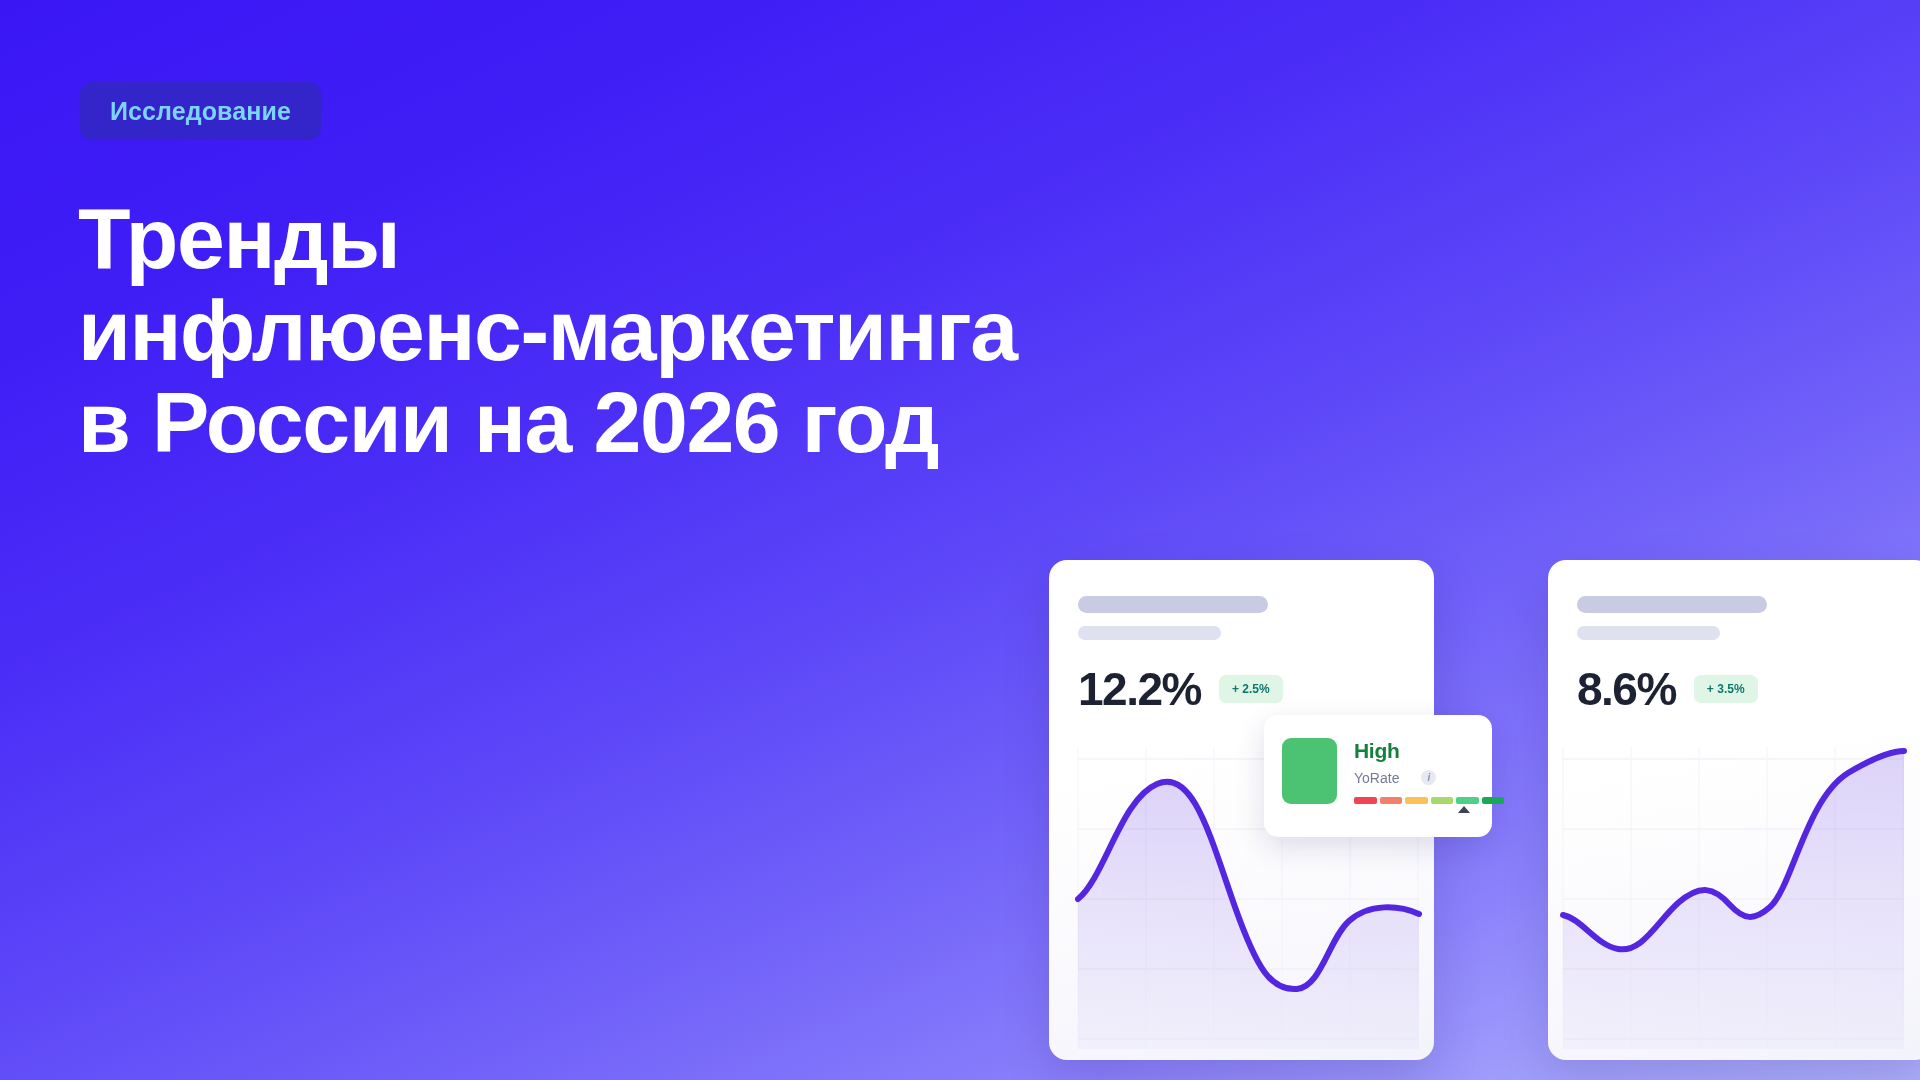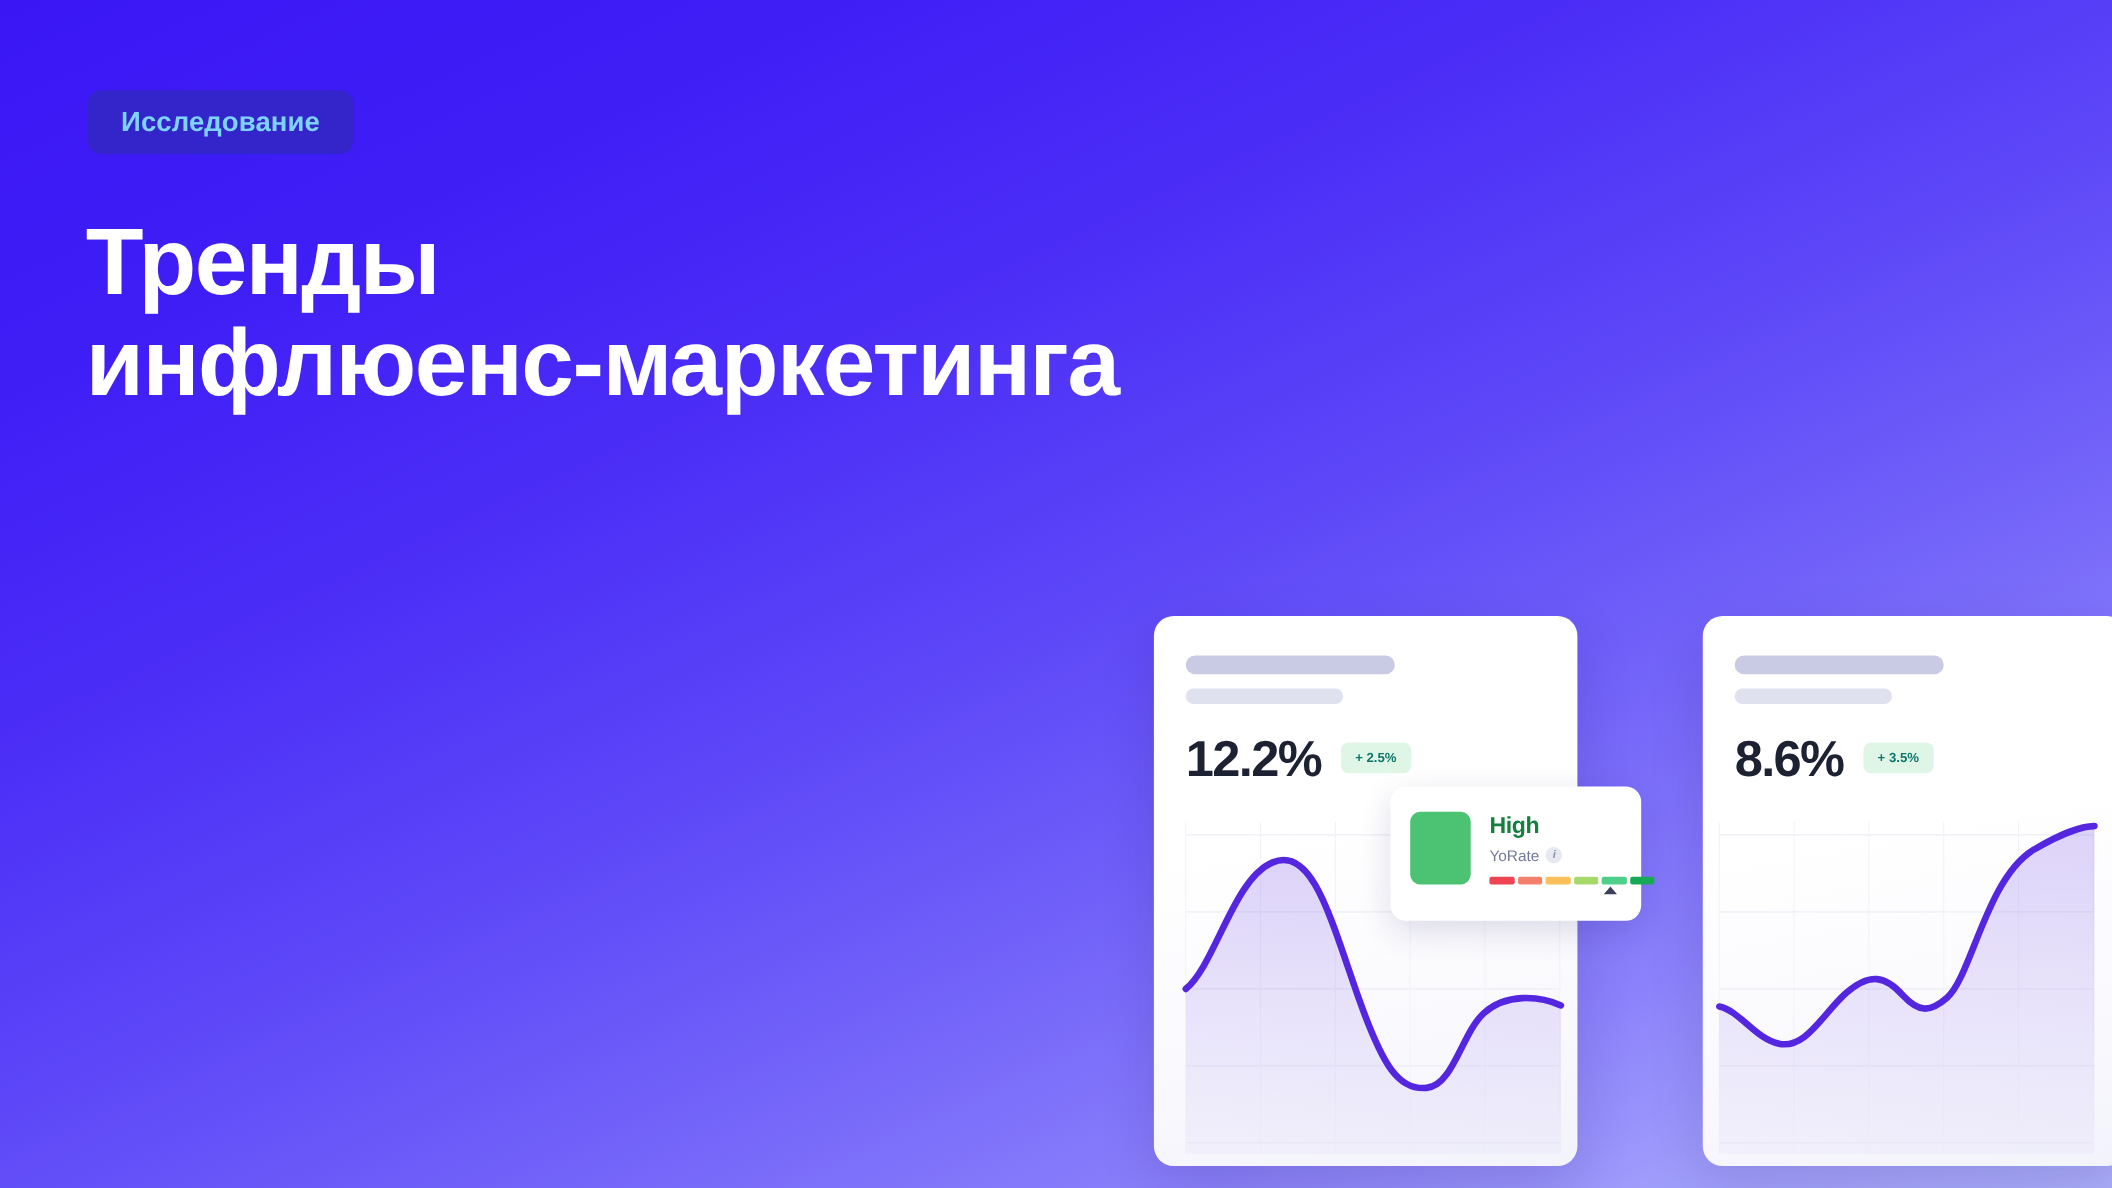--- a/index.html
+++ b/index.html
@@ -175,21 +175,21 @@
     color: #15803d;
     font-size: 21px;
     font-weight: 700;
     line-height: 1;
     letter-spacing: -0.3px;
   }
   .yorate-sub {
     margin-top: 9px;
     display: flex;
     align-items: center;
-    gap: 6px;
+    gap: 22px;
     color: #737a99;
     font-size: 14px;
     font-weight: 500;
     line-height: 1;
   }
   .info-icon {
     width: 15px; height: 15px;
     border-radius: 50%;
     background: #e6e8f2;
     color: #8990ac;
@@ -222,20 +222,21 @@
 
 <div class="poster">
 
   <div class="badge-pill">
     <span>Исследование</span>
   </div>
 
   <h1 class="headline">
     <span class="hl-line">Тренды</span>
     <span class="hl-line">инфлюенс-маркетинга</span>
+    <span class="hl-line">в России на 2026 год</span>
   </h1>
 
 
   <div class="card card-left">
     <div class="skel skel-1"></div>
     <div class="skel skel-2"></div>
 
     <div class="metric-row">
       <div class="metric-value">12.2%</div>
       <div class="metric-delta">+ 2.5%</div>

